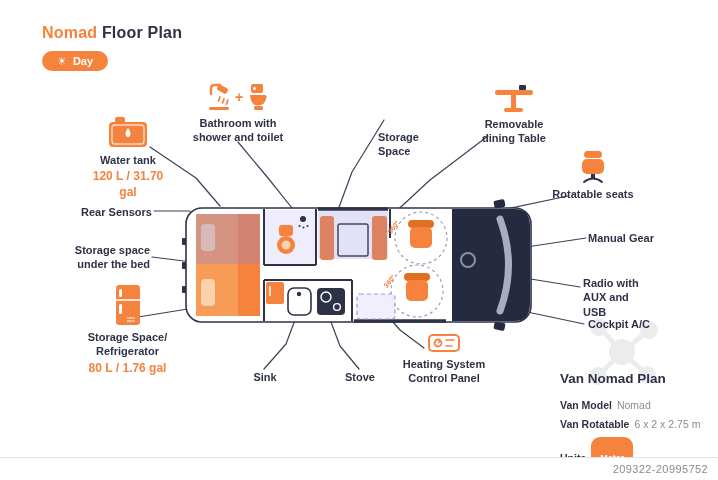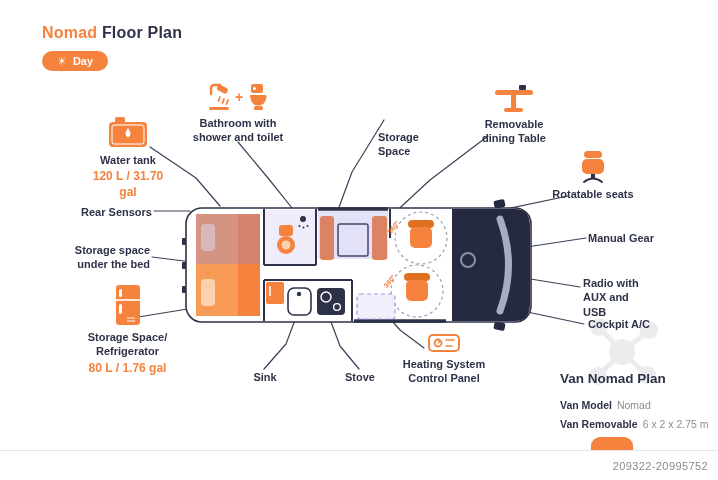--- a/index.html
+++ b/index.html
@@ -39,21 +39,21 @@
   
   .info-panel { position:absolute; left:560px; top:371px; }
   .info-panel h2 { font-size:13.5px; font-weight:700; color:#2E3248; margin-bottom:13px; }
   .info-row { display:flex; align-items:center; gap:5px; margin-bottom:7px; font-size:10.5px; }
   .info-label { font-weight:700; color:#2E3248; }
   .info-value { color:#8C8C8C; font-weight:400; }
   .badge { background:#F5823D; color:#fff; font-size:9px; font-weight:700;
     padding:16px 9px; border-radius:9px; border:none; cursor:pointer; font-family:inherit; }
 
   
-  .footer-strip { position:absolute; left:0; right:0; bottom:0; height:30px;
+  .footer-strip { position:absolute; left:0; right:0; bottom:0; height:23px;
     border-top:1px solid #E4E4E8; background:#fff; display:flex;
     align-items:center; justify-content:flex-end; padding-right:10px; }
   .footer-id { font-size:11px; color:#8A8A8A; letter-spacing:.4px; }
 </style>
 </head>
 <body>
 
 <div class="stage">
 
   <svg class="overlay-svg" width="718" height="480" viewBox="0 0 718 480">
@@ -302,21 +302,21 @@
   </div>
 
 
   <section class="info-panel">
     <h2>Van Nomad Plan</h2>
     <div class="info-row">
       <span class="info-label">Van Model</span>
       <span class="info-value">Nomad</span>
     </div>
     <div class="info-row">
-      <span class="info-label">Van Removable</span>
+      <span class="info-label">Van Rotatable</span>
       <span class="info-value">6 x 2 x 2.75 m</span>
     </div>
     <div class="info-row">
       <span class="info-label">Units</span>
       <button class="badge">Meter</button>
     </div>
   </section>
 
   <footer class="footer-strip">
     <span class="footer-id">209322-20995752</span>

